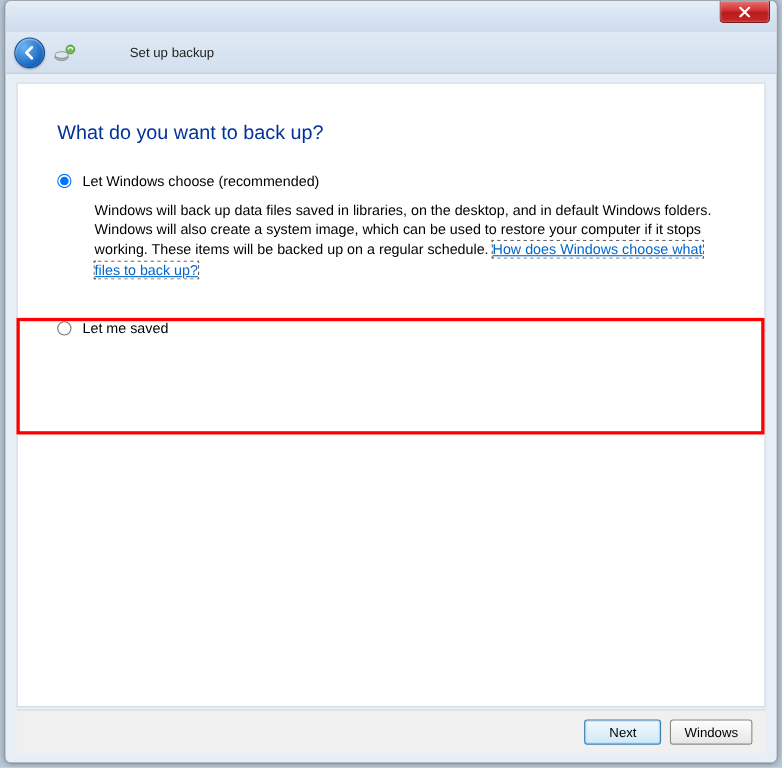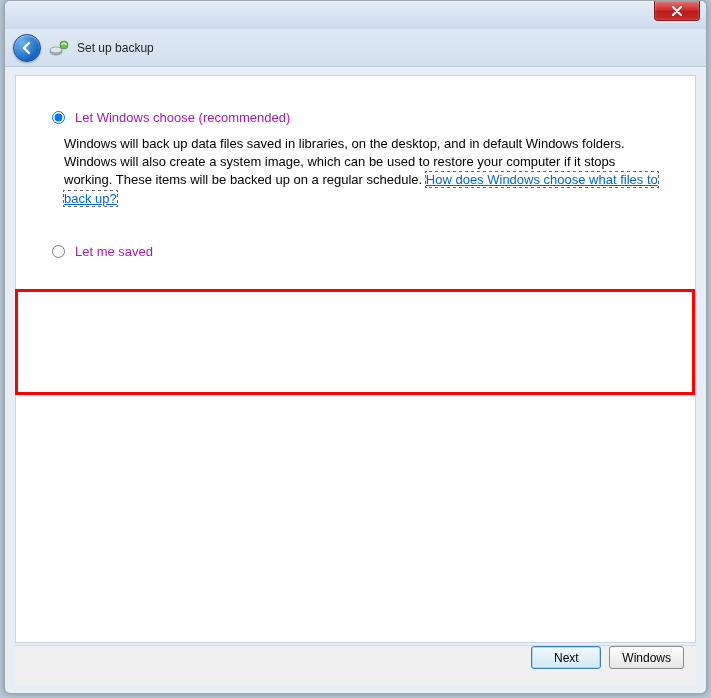--- a/index.html
+++ b/index.html
@@ -63,20 +63,21 @@
     box-shadow: inset 0 1px 2px rgba(255,255,255,0.6), 0 1px 2px rgba(0,0,0,0.3);
   }
   .back-btn svg { width: 14px; height: 14px; }
   .wizard-icon {
     width: 20px; height: 18px;
     position: relative;
   }
   .nav-title {
     font-size: 12px;
     color: #222;
+    margin-left: 41px;
   }
   .content-outer {
     position: absolute;
     left: 10px; right: 10px;
     top: 74px; bottom: 50px;
     background: #ffffff;
     border: 1px solid #c9d4e2;
   }
   .content {
     padding: 34px 36px 20px 36px;
@@ -96,26 +97,26 @@
     align-items: center;
     gap: 6px;
     margin-bottom: 10px;
   }
   .opt-row input[type=radio] {
     margin: 0 4px 0 0;
     width: 13px; height: 13px;
   }
   .opt-label {
     font-size: 13px;
-    color: #a21caf;
+    color: #000000;
   }
   .opt-desc {
     font-size: 13px;
     color: #000;
-    margin-left: 12px;
+    margin-left: 34px;
     line-height: 1.4;
   }
   .opt-desc a {
     color: #0066cc;
     text-decoration: underline;
     outline: 1px dotted #666;
     outline-offset: 0;
   }
   .highlight-box {
     position: absolute;
@@ -128,21 +129,21 @@
     z-index: 5;
   }
   .footer {
     position: absolute;
     left: 10px; right: 10px; bottom: 8px;
     height: 40px;
     background: #f0f0f0;
     border-top: 1px solid #d8d8d8;
     display: flex;
     justify-content: flex-end;
-    align-items: flex-start;
+    align-items: center;
     gap: 8px;
     padding-right: 12px;
   }
   .btn {
     min-width: 70px;
     height: 23px;
     font-size: 12px;
     font-family: inherit;
     border: 1px solid #8a8a8a;
     border-radius: 3px;
@@ -182,20 +183,21 @@
         <circle cx="15" cy="6" r="4" fill="#6fbf4a" stroke="#2e7d1e" stroke-width="0.6"></circle>
         <path d="M13 6 A2 2 0 1 1 17 6" stroke="#fff" stroke-width="1.2" fill="none"></path>
         <path d="M16.2 4.2 L17.6 5 L16.4 6" fill="#fff"></path>
       </svg>
     </div>
     <span class="nav-title">Set up backup</span>
   </div>
 
   <div class="content-outer">
     <div class="content">
+      <h1 class="heading">What do you want to back up?</h1>
 
       <div class="option">
         <label class="opt-row">
           <input type="radio" name="backupchoice" checked="" style="">
           <span class="opt-label">Let Windows choose (recommended)</span>
         </label>
         <div class="opt-desc">
           <span>Windows will back up data files saved in libraries, on the desktop, and in default Windows folders. Windows will also create a system image, which can be used to restore your computer if it stops working. These items will be backed up on a regular schedule. </span><a href="#">How does Windows choose what files to back up?</a>
         </div>
       </div>

